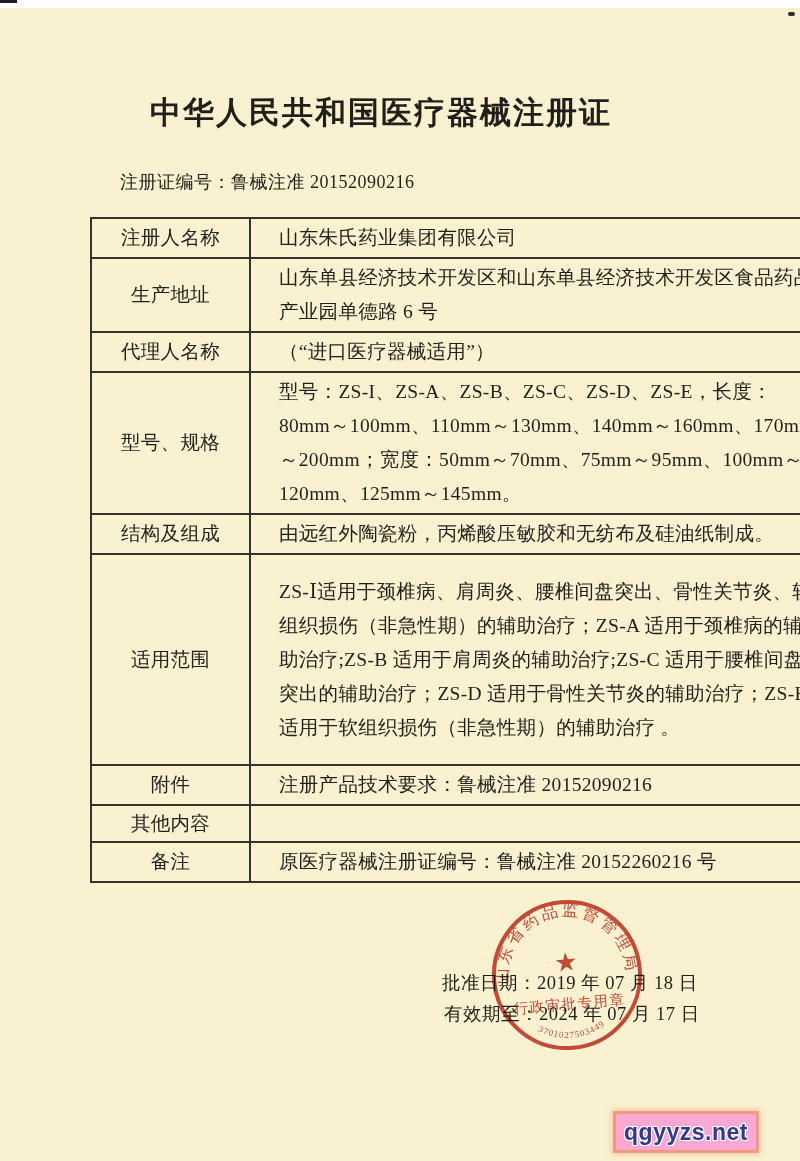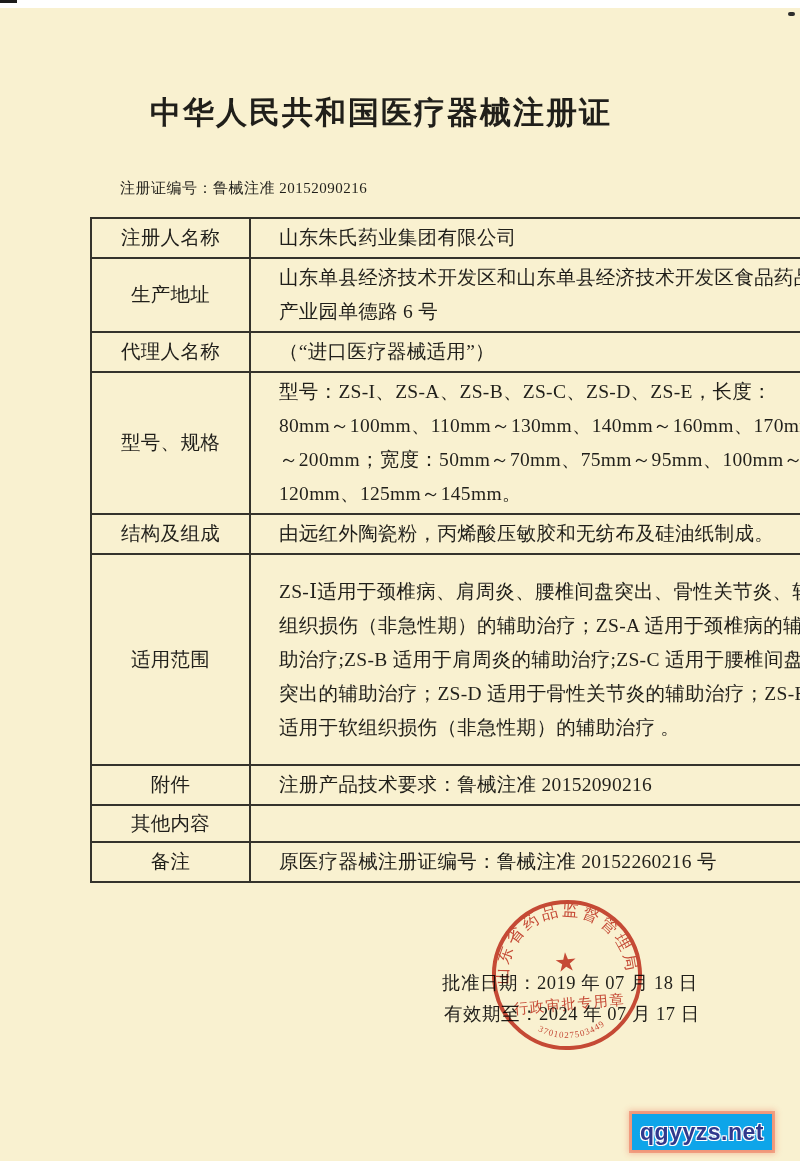--- a/index.html
+++ b/index.html
@@ -12,22 +12,22 @@
   .top-strip{position:absolute;left:0;top:0;width:800px;height:8px;background:#ffffff;}
   .mark-tl{position:absolute;left:0;top:0;width:17px;height:3px;background:#1c1c1c;}
   .mark-tr{position:absolute;left:788px;top:12px;width:7px;height:4px;background:#2e2e2e;border-radius:2px;}
 
   .title{
     position:absolute;left:0;top:92px;width:748px;
     text-align:center;text-indent:14px;
     font-size:31px;font-weight:bold;letter-spacing:2px;
   }
   .cert-line{
-    position:absolute;left:120px;top:179px;
-    font-size:15px;letter-spacing:0.5px;font-weight:500;
+    position:absolute;left:120px;top:170px;
+    font-size:18px;letter-spacing:0.5px;font-weight:500;
   }
 
   table.cert{
     position:absolute;left:90px;top:217px;width:735px;
     border-collapse:collapse;table-layout:fixed;
   }
   table.cert td{
     border:2px solid #35332c;
     font-size:19.5px;line-height:34px;
     vertical-align:middle;
@@ -42,23 +42,23 @@
   .foot-date2{left:444px;top:1001px;}
 
   .stamp{
     position:absolute;left:484px;top:892px;width:166px;height:166px;
     mix-blend-mode:multiply;opacity:0.9;
     transform:rotate(-5deg);
   }
 
   .watermark{
     position:absolute;left:616px;top:1114px;width:140px;height:36px;
-    background:#0ea5e9;
+    background:#f9a8d4;
     box-shadow:0 0 0 3px rgba(232,57,31,0.35), 0 0 6px 4px rgba(232,57,31,0.25);
-    display:flex;align-items:center;justify-content:center;margin-left:16px;
+    display:flex;align-items:center;justify-content:center;
   }
   .watermark span{
     font-family:"Liberation Sans","DejaVu Sans",sans-serif;
     font-weight:bold;font-size:23px;color:#2f3a8e;letter-spacing:0.5px;
     text-shadow:-1px -1px 0 #fff,1px -1px 0 #fff,-1px 1px 0 #fff,1px 1px 0 #fff;
   }
 </style>
 </head>
 <body>
 

